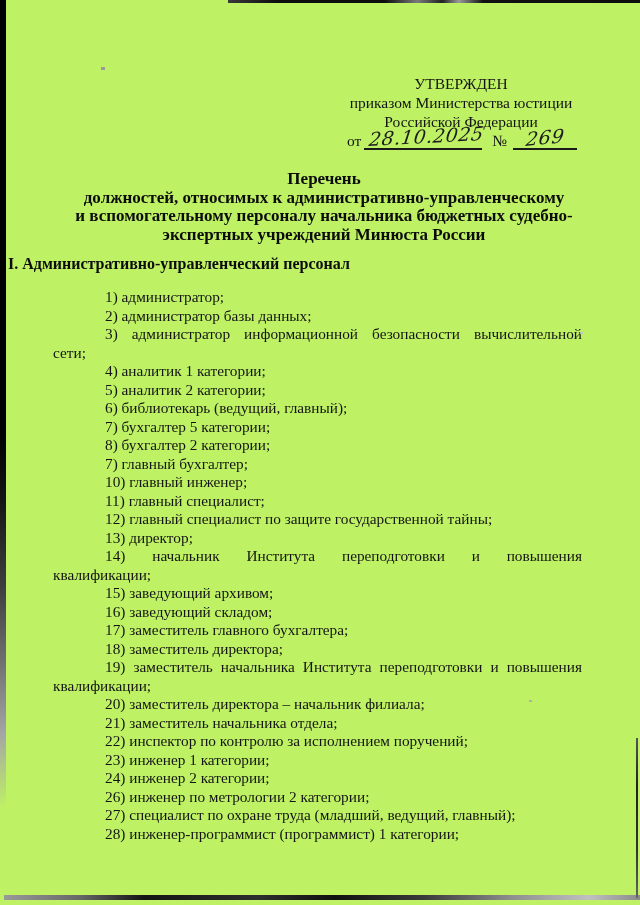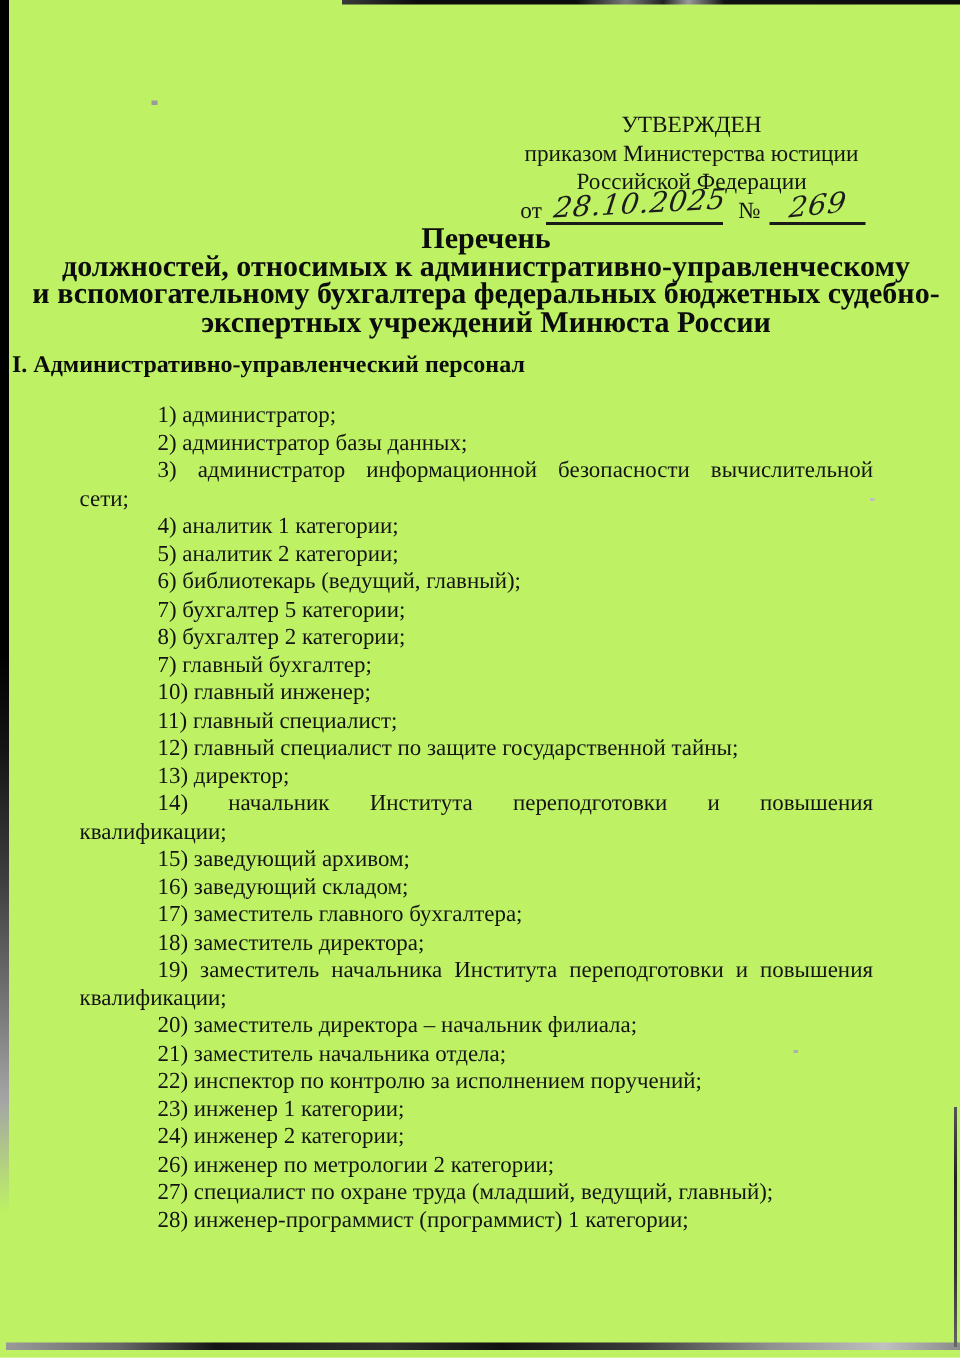--- a/index.html
+++ b/index.html
@@ -72,24 +72,25 @@
     letter-spacing: 0.5px;
     color: #1d1d1d;
     transform: skewX(-10deg) rotate(-3deg);
     transform-origin: left bottom;
     white-space: nowrap;
   }
   .hand2 { left: 12px; transform: skewX(-12deg) rotate(-6deg); }
 
   
   .title {
+    margin-top: 20px;
     padding-left: 8px;
     text-align: center;
     font-weight: bold;
-    font-size: 20px;
+    font-size: 17px;
     line-height: 18.5px;
     color: #0c0c0c;
   }
   .title div { white-space: nowrap; }
 
   .section-heading {
     margin-top: 10px;
     padding-left: 8px;
     text-align: left;
     font-weight: bold;
@@ -131,21 +132,21 @@
   <div class="approval">
     <div>УТВЕРЖДЕН</div>
     <div>приказом Министерства юстиции</div>
     <div>Российской Федерации</div>
     <div class="date-line"><span class="date-prefix">от</span><span class="uline u1"><span class="hand">28.10.2025</span></span><span>№</span><span class="uline u2"><span class="hand hand2">269</span></span></div>
   </div>
 
   <div class="title">
     <div>Перечень</div>
     <div>должностей, относимых к административно-управленческому</div>
-    <div>и вспомогательному бухгалтера федеральных бюджетных судебно-</div>
+    <div>и вспомогательному персоналу начальника бюджетных судебно-</div>
     <div>экспертных учреждений Минюста России</div>
   </div>
 
   <div class="section-heading">I. Административно-управленческий персонал</div>
 
   <div class="list">
     <div class="item">
       <div class="l1">1) администратор;</div>
 
     </div>

